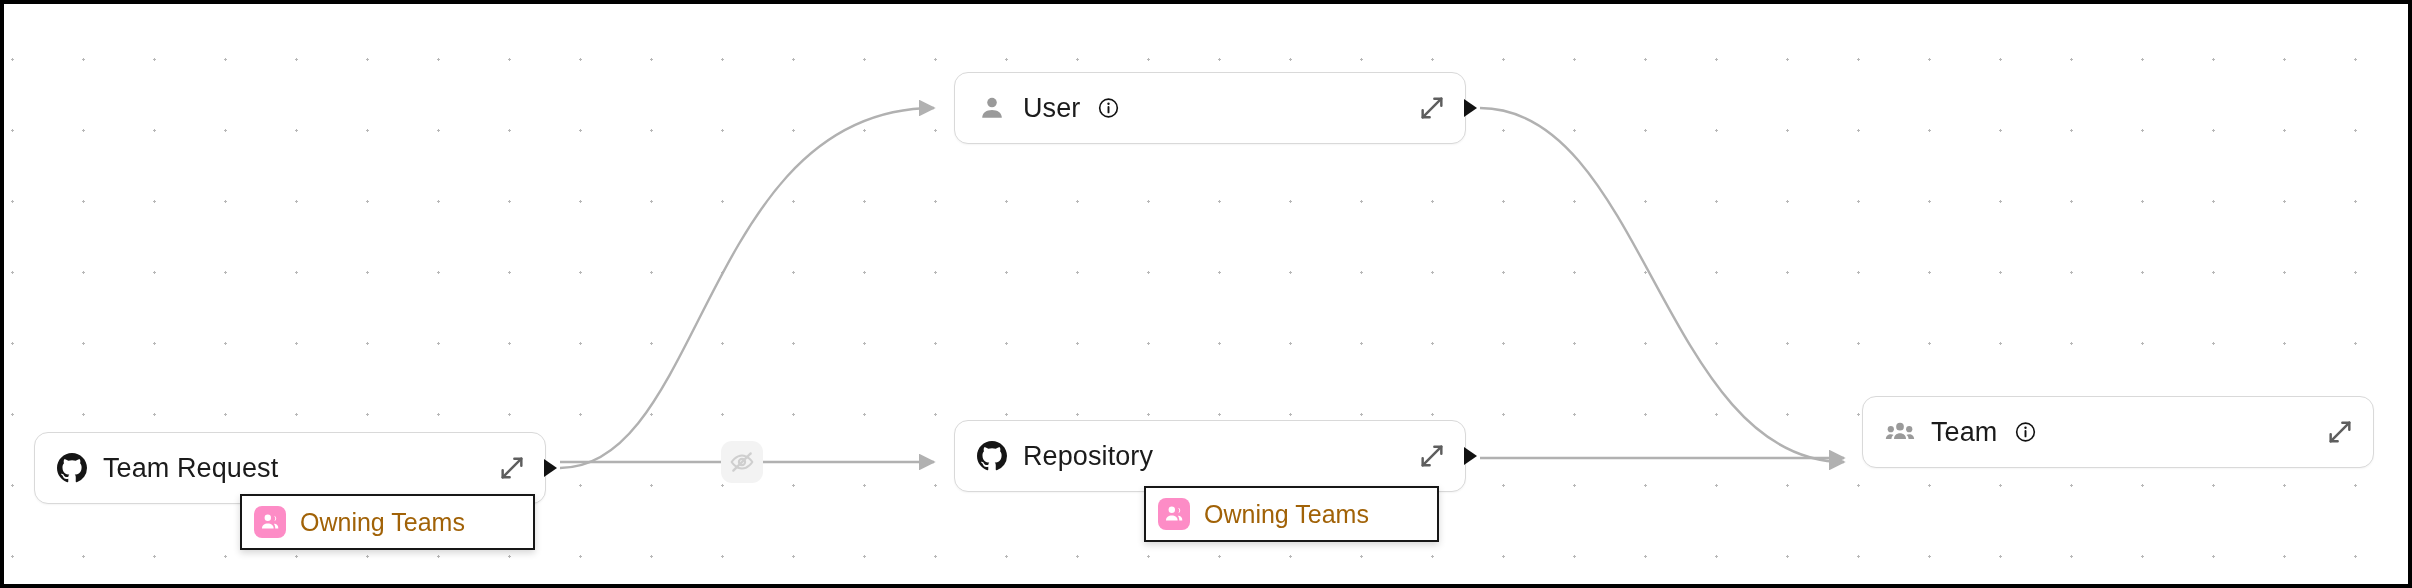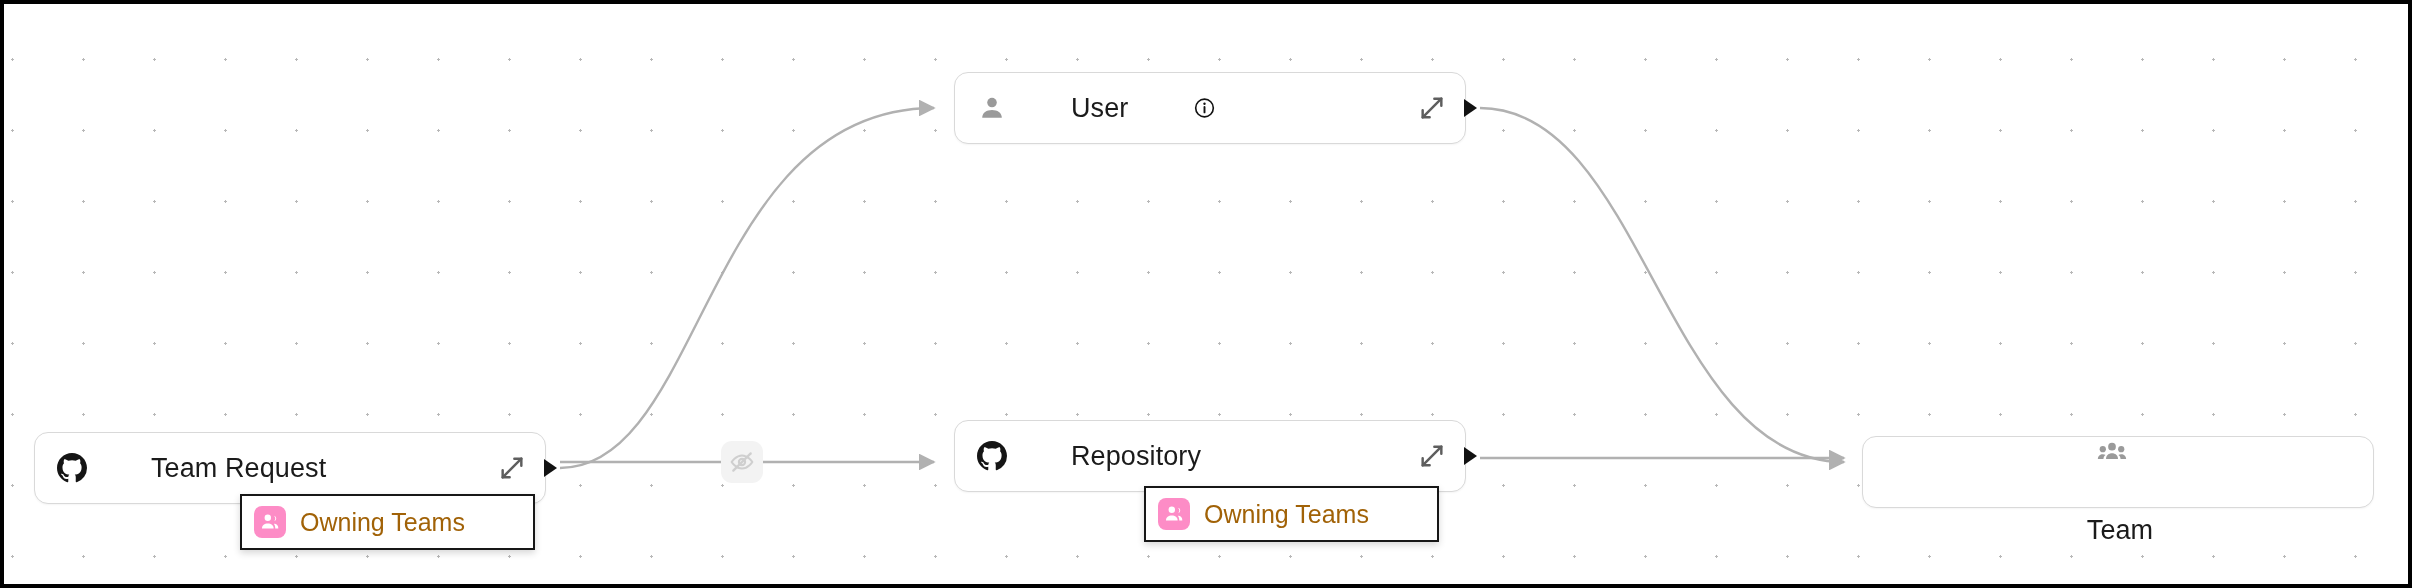--- a/index.html
+++ b/index.html
@@ -41,21 +41,20 @@
     box-sizing: border-box;
     background: #ffffff;
     border: 1.5px solid #d9d9d9;
     border-radius: 14px;
     height: 72px;
     display: flex;
     align-items: center;
     padding: 0 18px 0 22px;
     box-shadow: 0 1px 2px rgba(0,0,0,0.045);
     cursor: pointer;
-    gap: 48px;
   }
   .node-icon {
     flex: 0 0 auto;
     width: 30px;
     height: 30px;
     display: flex;
     align-items: center;
     justify-content: center;
     margin-right: 16px;
   }
@@ -242,21 +241,21 @@
     <span class="node-expand">
       <svg width="28" height="28" viewBox="0 0 24 24" fill="none" stroke="#5e5e5e" stroke-width="2.1" stroke-linecap="round" stroke-linejoin="round">
         <polyline points="14,4 20,4 20,10"></polyline>
         <polyline points="10,20 4,20 4,14"></polyline>
         <line x1="20" y1="4" x2="4" y2="20"></line>
       </svg>
     </span>
     <span class="handle-source"></span>
   </div>
 
-  <div class="node" style="left:1858px; top:432px; width:512px;flex-direction:column;">
+  <div class="node" style="left:1858px; top:392px; width:512px;">
     <span class="node-icon">
       <svg width="32" height="32" viewBox="0 0 28 24" fill="#9a9a9a">
         <circle cx="14" cy="7" r="3.6"></circle>
         <path d="M8.4 18.6c0-3.5 2.6-5.4 5.6-5.4s5.6 1.9 5.6 5.4z"></path>
         <circle cx="5.4" cy="9.4" r="2.9"></circle>
         <path d="M0.8 18.6c0-2.9 2.1-4.5 4.6-4.5 1 0 1.9.25 2.6.7-1.3 1-2 2.3-2 3.8z"></path>
         <circle cx="22.6" cy="9.4" r="2.9"></circle>
         <path d="M27.2 18.6c0-2.9-2.1-4.5-4.6-4.5-1 0-1.9.25-2.6.7 1.3 1 2 2.3 2 3.8z"></path>
       </svg>
     </span>

